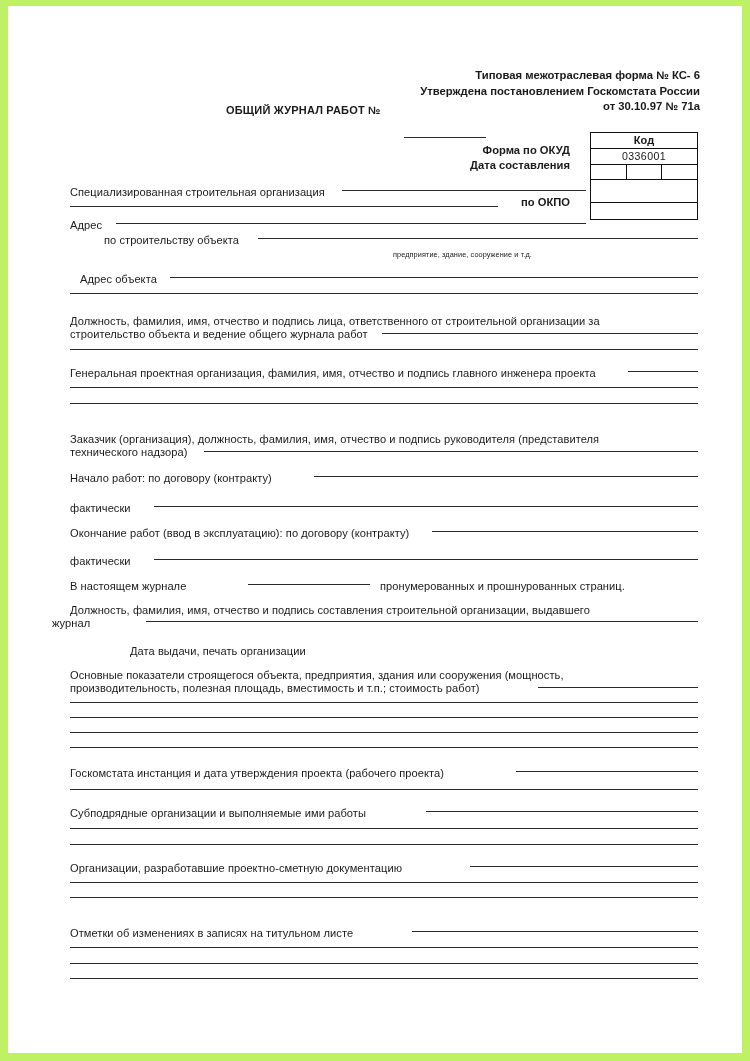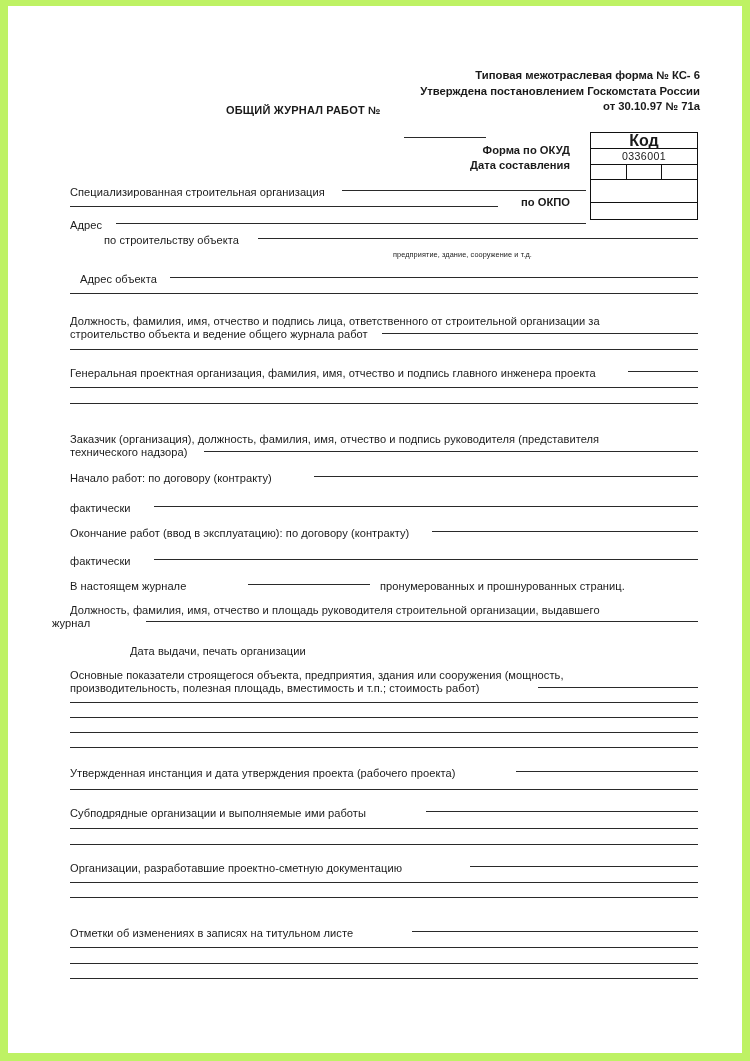--- a/index.html
+++ b/index.html
@@ -27,21 +27,21 @@
   
   .title{position:absolute;left:218px;top:98px;font-size:11px;font-weight:bold;letter-spacing:.2px;}
 
   
   .okud{position:absolute;text-align:right;font-size:11.2px;font-weight:bold;white-space:nowrap;}
 
   
   .codebox{position:absolute;left:582px;top:126px;width:108px;
            border:1.7px solid #111;box-sizing:border-box;}
   .codebox .cb-head{height:15px;border-bottom:1.7px solid #111;
-      font-size:16px;font-weight:bold;text-align:center;line-height:15px;}
+      font-size:11px;font-weight:bold;text-align:center;line-height:15px;}
   .codebox .cb-val{height:15px;border-bottom:1.2px solid #111;
       font-size:10.6px;text-align:center;line-height:15px;letter-spacing:.4px;}
   .codebox .cb-date{height:14px;border-bottom:1.2px solid #111;display:flex;}
   .codebox .cb-date i{flex:1;border-right:1.2px solid #111;}
   .codebox .cb-date i:last-child{border-right:none;}
   .codebox .cb-blank{height:22px;border-bottom:1.7px solid #111;}
   .codebox .cb-blank2{height:16px;}
 </style>
 </head>
 <body>
@@ -112,35 +112,35 @@
   <div class="abs txt" style="left:62px;top:512px;">Окончание работ (ввод в эксплуатацию): по договору (контракту)</div>
   <div class="rule" style="left:424px;top:525px;width:266px;"></div>
 
   <div class="abs txt" style="left:62px;top:540px;">фактически</div>
   <div class="rule" style="left:146px;top:553px;width:544px;"></div>
 
   <div class="abs txt" style="left:62px;top:565px;">В настоящем журнале</div>
   <div class="rule" style="left:240px;top:578px;width:122px;"></div>
   <div class="abs txt" style="left:372px;top:565px;">пронумерованных и прошнурованных страниц.</div>
 
-  <div class="abs txt" style="left:62px;top:589px;">Должность, фамилия, имя, отчество и площадь руководителя строительной организации, выдавшего</div>
+  <div class="abs txt" style="left:62px;top:589px;">Должность, фамилия, имя, отчество и подпись составления строительной организации, выдавшего</div>
   <div class="abs txt" style="left:44px;top:602px;">журнал</div>
   <div class="rule" style="left:138px;top:615px;width:552px;"></div>
 
   <div class="abs txt" style="left:122px;top:630px;">Дата выдачи, печать организации</div>
 
   <div class="abs txt" style="left:62px;top:654px;">Основные показатели строящегося объекта, предприятия, здания или сооружения (мощность,</div>
   <div class="abs txt" style="left:62px;top:667px;">производительность, полезная площадь, вместимость и т.п.; стоимость работ)</div>
   <div class="rule" style="left:530px;top:681px;width:160px;"></div>
   <div class="rule" style="left:62px;top:696px;width:628px;"></div>
   <div class="rule" style="left:62px;top:711px;width:628px;"></div>
   <div class="rule" style="left:62px;top:726px;width:628px;"></div>
   <div class="rule" style="left:62px;top:741px;width:628px;"></div>
 
-  <div class="abs txt" style="left:62px;top:752px;">Утвержденная инстанция и дата утверждения проекта (рабочего проекта)</div>
+  <div class="abs txt" style="left:62px;top:752px;">Госкомстата инстанция и дата утверждения проекта (рабочего проекта)</div>
   <div class="rule" style="left:508px;top:765px;width:182px;"></div>
   <div class="rule" style="left:62px;top:783px;width:628px;"></div>
 
   <div class="abs txt" style="left:62px;top:792px;">Субподрядные организации и выполняемые ими работы</div>
   <div class="rule" style="left:418px;top:805px;width:272px;"></div>
   <div class="rule" style="left:62px;top:822px;width:628px;"></div>
   <div class="rule" style="left:62px;top:838px;width:628px;"></div>
 
   <div class="abs txt" style="left:62px;top:847px;">Организации, разработавшие проектно-сметную документацию</div>
   <div class="rule" style="left:462px;top:860px;width:228px;"></div>

